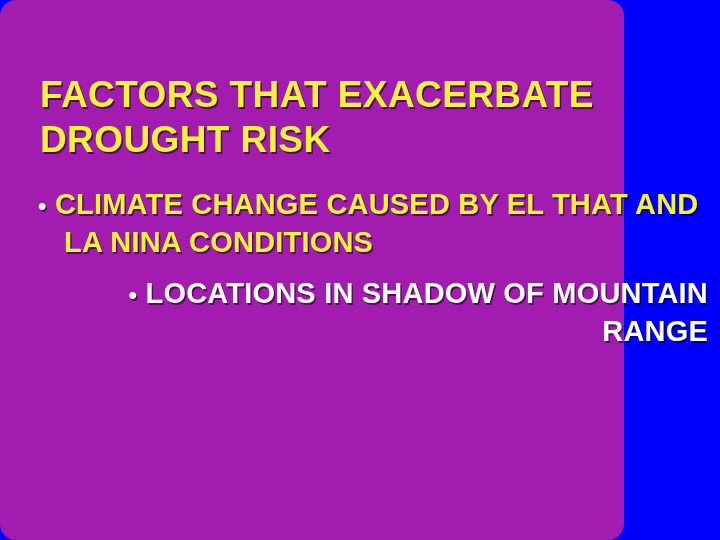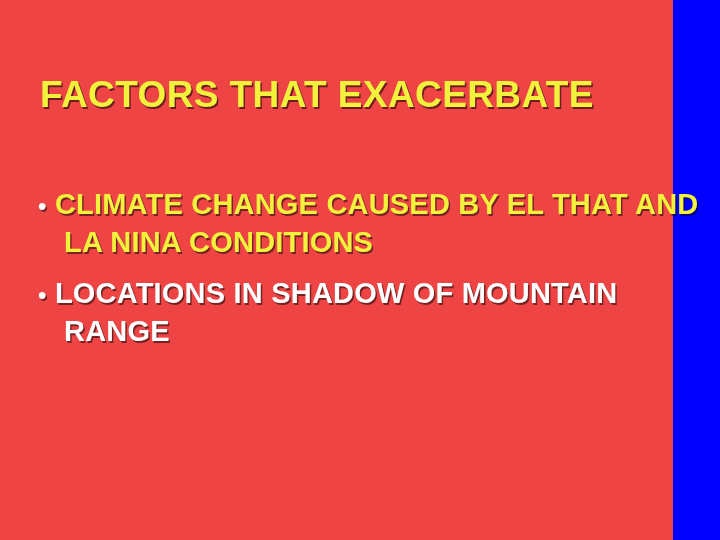--- a/index.html
+++ b/index.html
@@ -9,24 +9,25 @@
   }
   body {
     width: 720px;
     height: 540px;
     overflow: hidden;
     font-family: "Liberation Sans", sans-serif;
     background: #0000ff;
   }
   .slide {
     position: relative;
-    width: 673px;
+    width: 624px;
     height: 540px;
-    background: #ef4444;
+    background: #a21caf;
     box-sizing: border-box;
+    border-radius: 16px;
   }
 
   
   .title-block {
     position: absolute;
     left: 40px;
     top: 72px;
     width: 648px;
   }
   .title-line {
@@ -50,36 +51,37 @@
     margin: 0 0 14px 0;
     padding: 0 0 0 26px;
     text-indent: -26px;
     font-size: 29px;
     font-weight: bold;
     line-height: 37px;
     letter-spacing: 0.2px;
     text-shadow: 1.5px 1.5px 0 rgba(0,0,0,0.5);
   }
   .bullet-para.yellow { color: #f2f23c; }
-  .bullet-para.white  { color: #ffffff; }
+  .bullet-para.white  { color: #ffffff; text-align: right; }
 
   .bullet-mark {
     color: #ffffff;
     text-shadow: 1.5px 1.5px 0 rgba(0,0,0,0.5);
     font-size: 24px;
   }
   .bullet-text { }
 </style>
 </head>
 <body>
 
 <div class="slide">
 
   <div class="title-block">
     <div class="title-line">FACTORS THAT EXACERBATE</div>
+    <div class="title-line">DROUGHT RISK</div>
   </div>
 
   <div class="body-block">
 
     <p class="bullet-para yellow"><span class="bullet-mark">•</span> <span class="bullet-text">CLIMATE CHANGE CAUSED  BY EL THAT AND LA NINA CONDITIONS</span></p>
 
     <p class="bullet-para white"><span class="bullet-mark">•</span> <span class="bullet-text">LOCATIONS IN SHADOW OF MOUNTAIN RANGE</span></p>
 
   </div>
 

